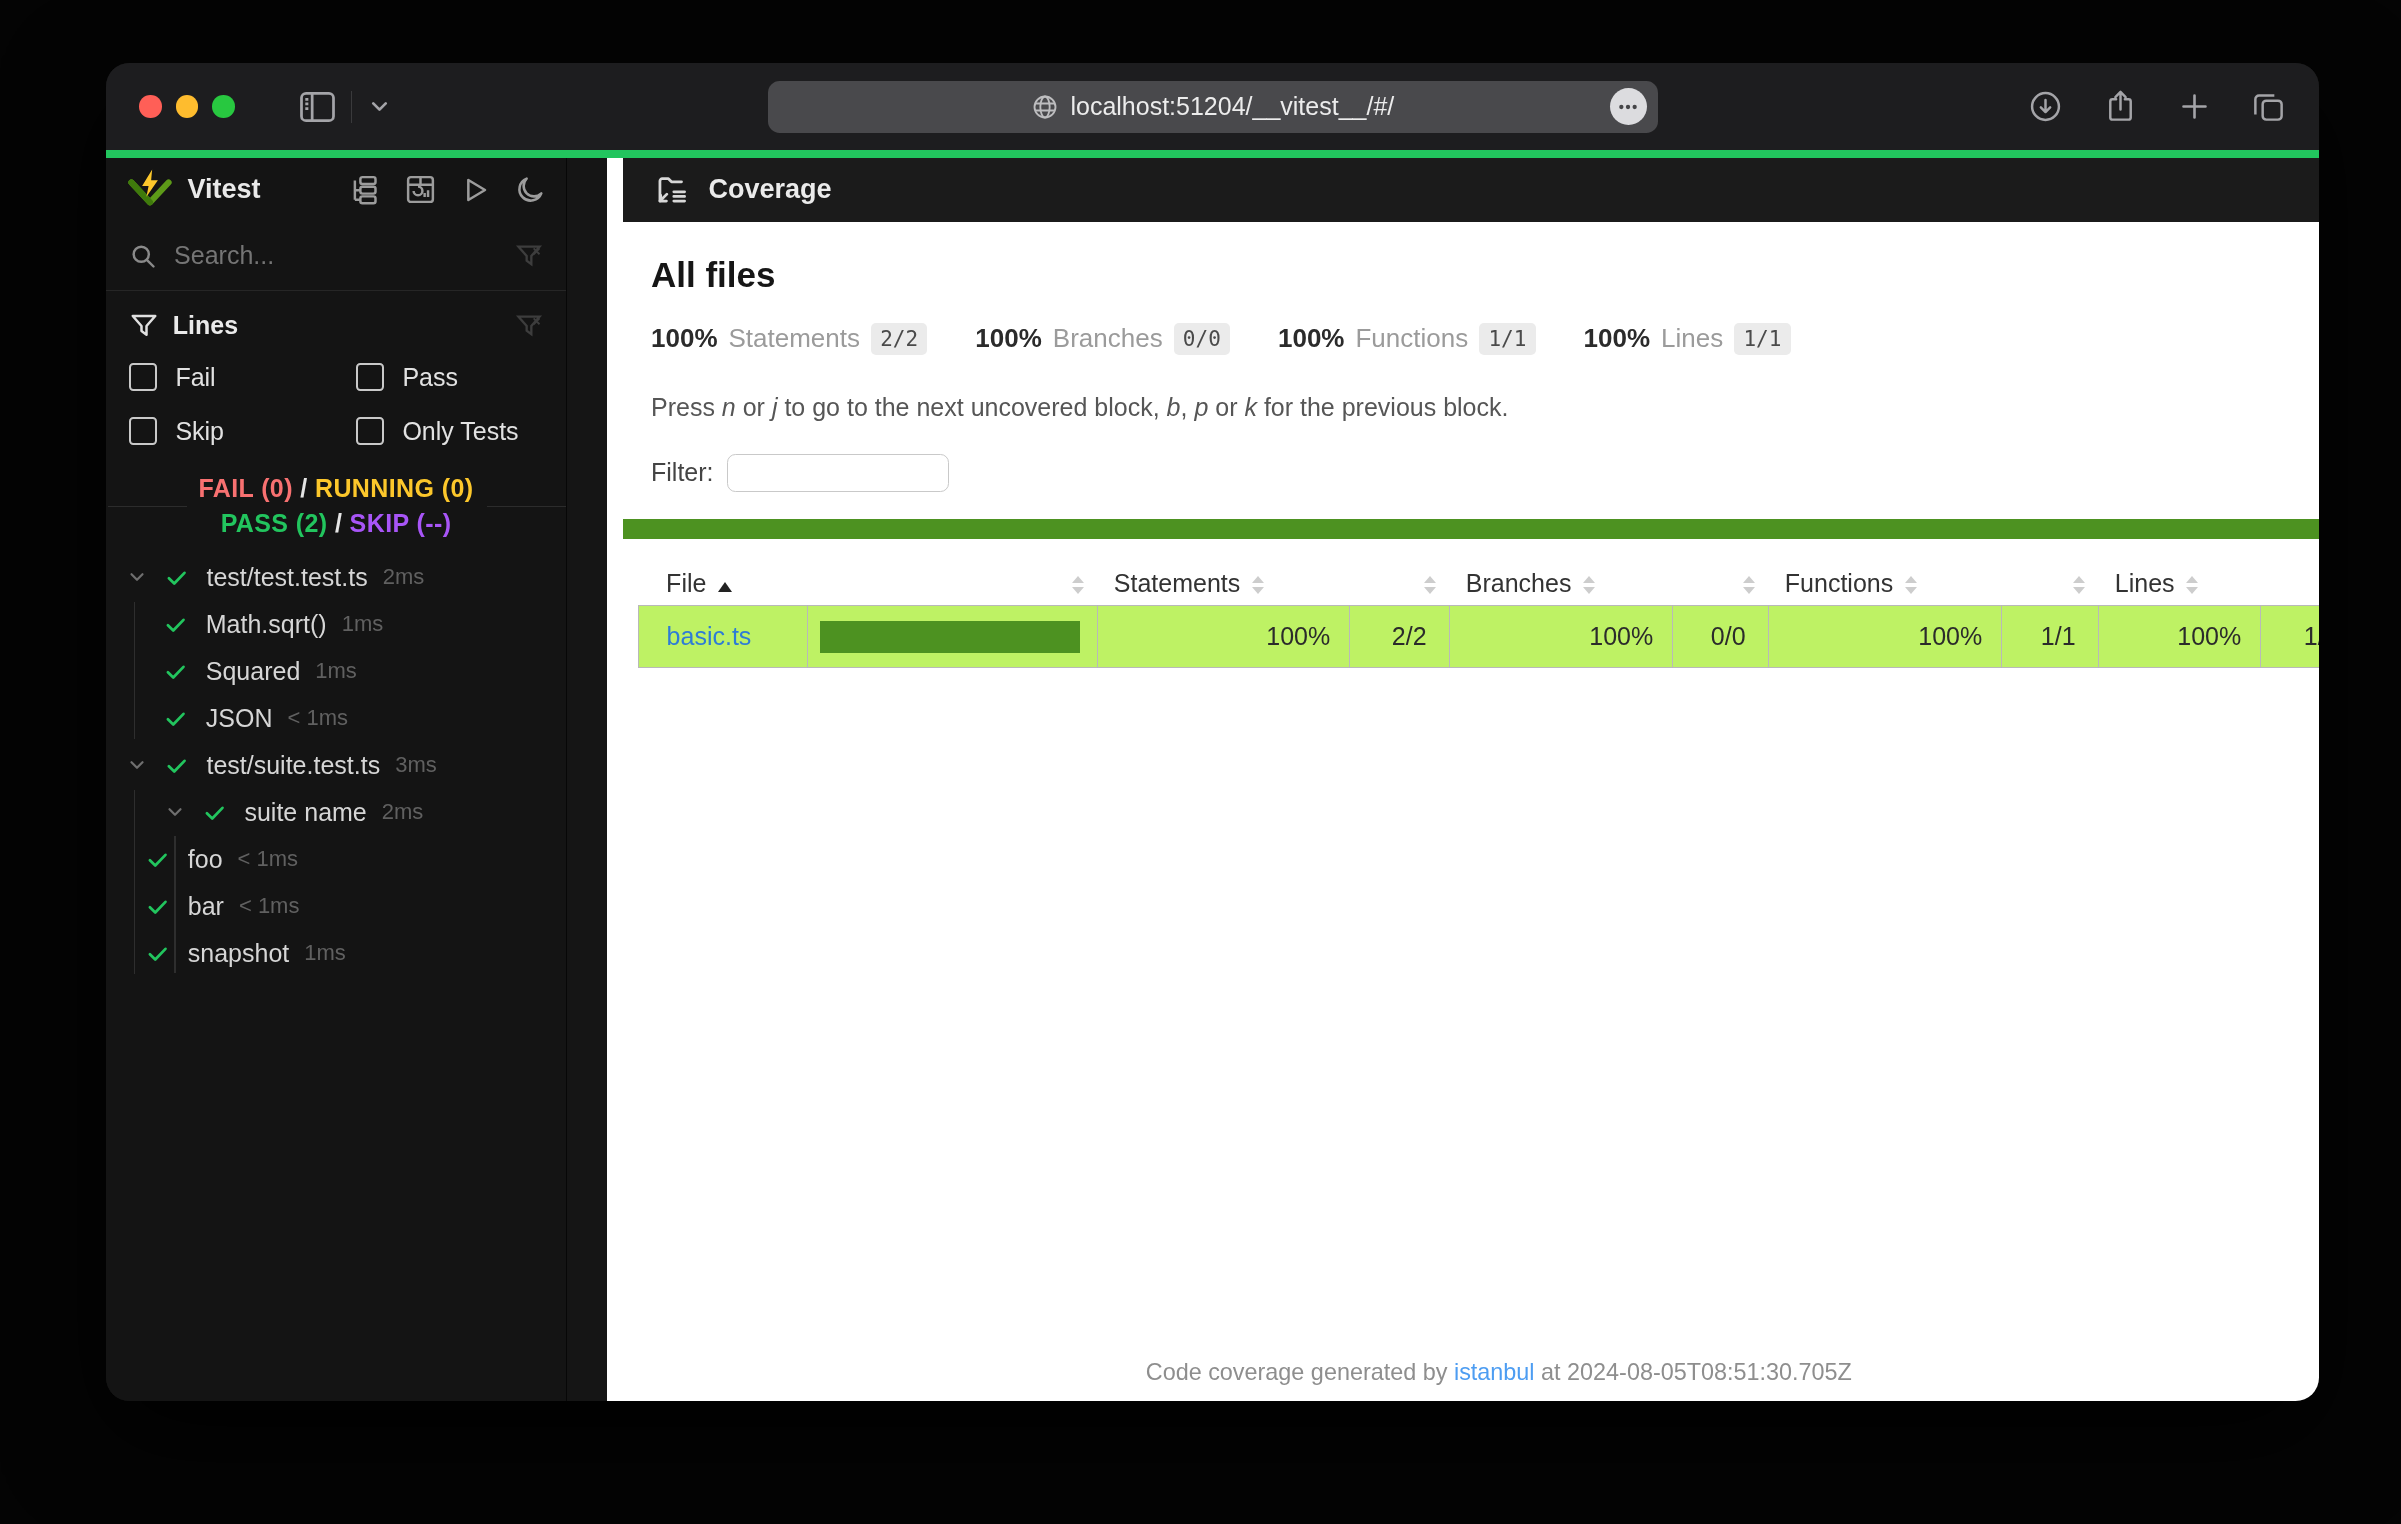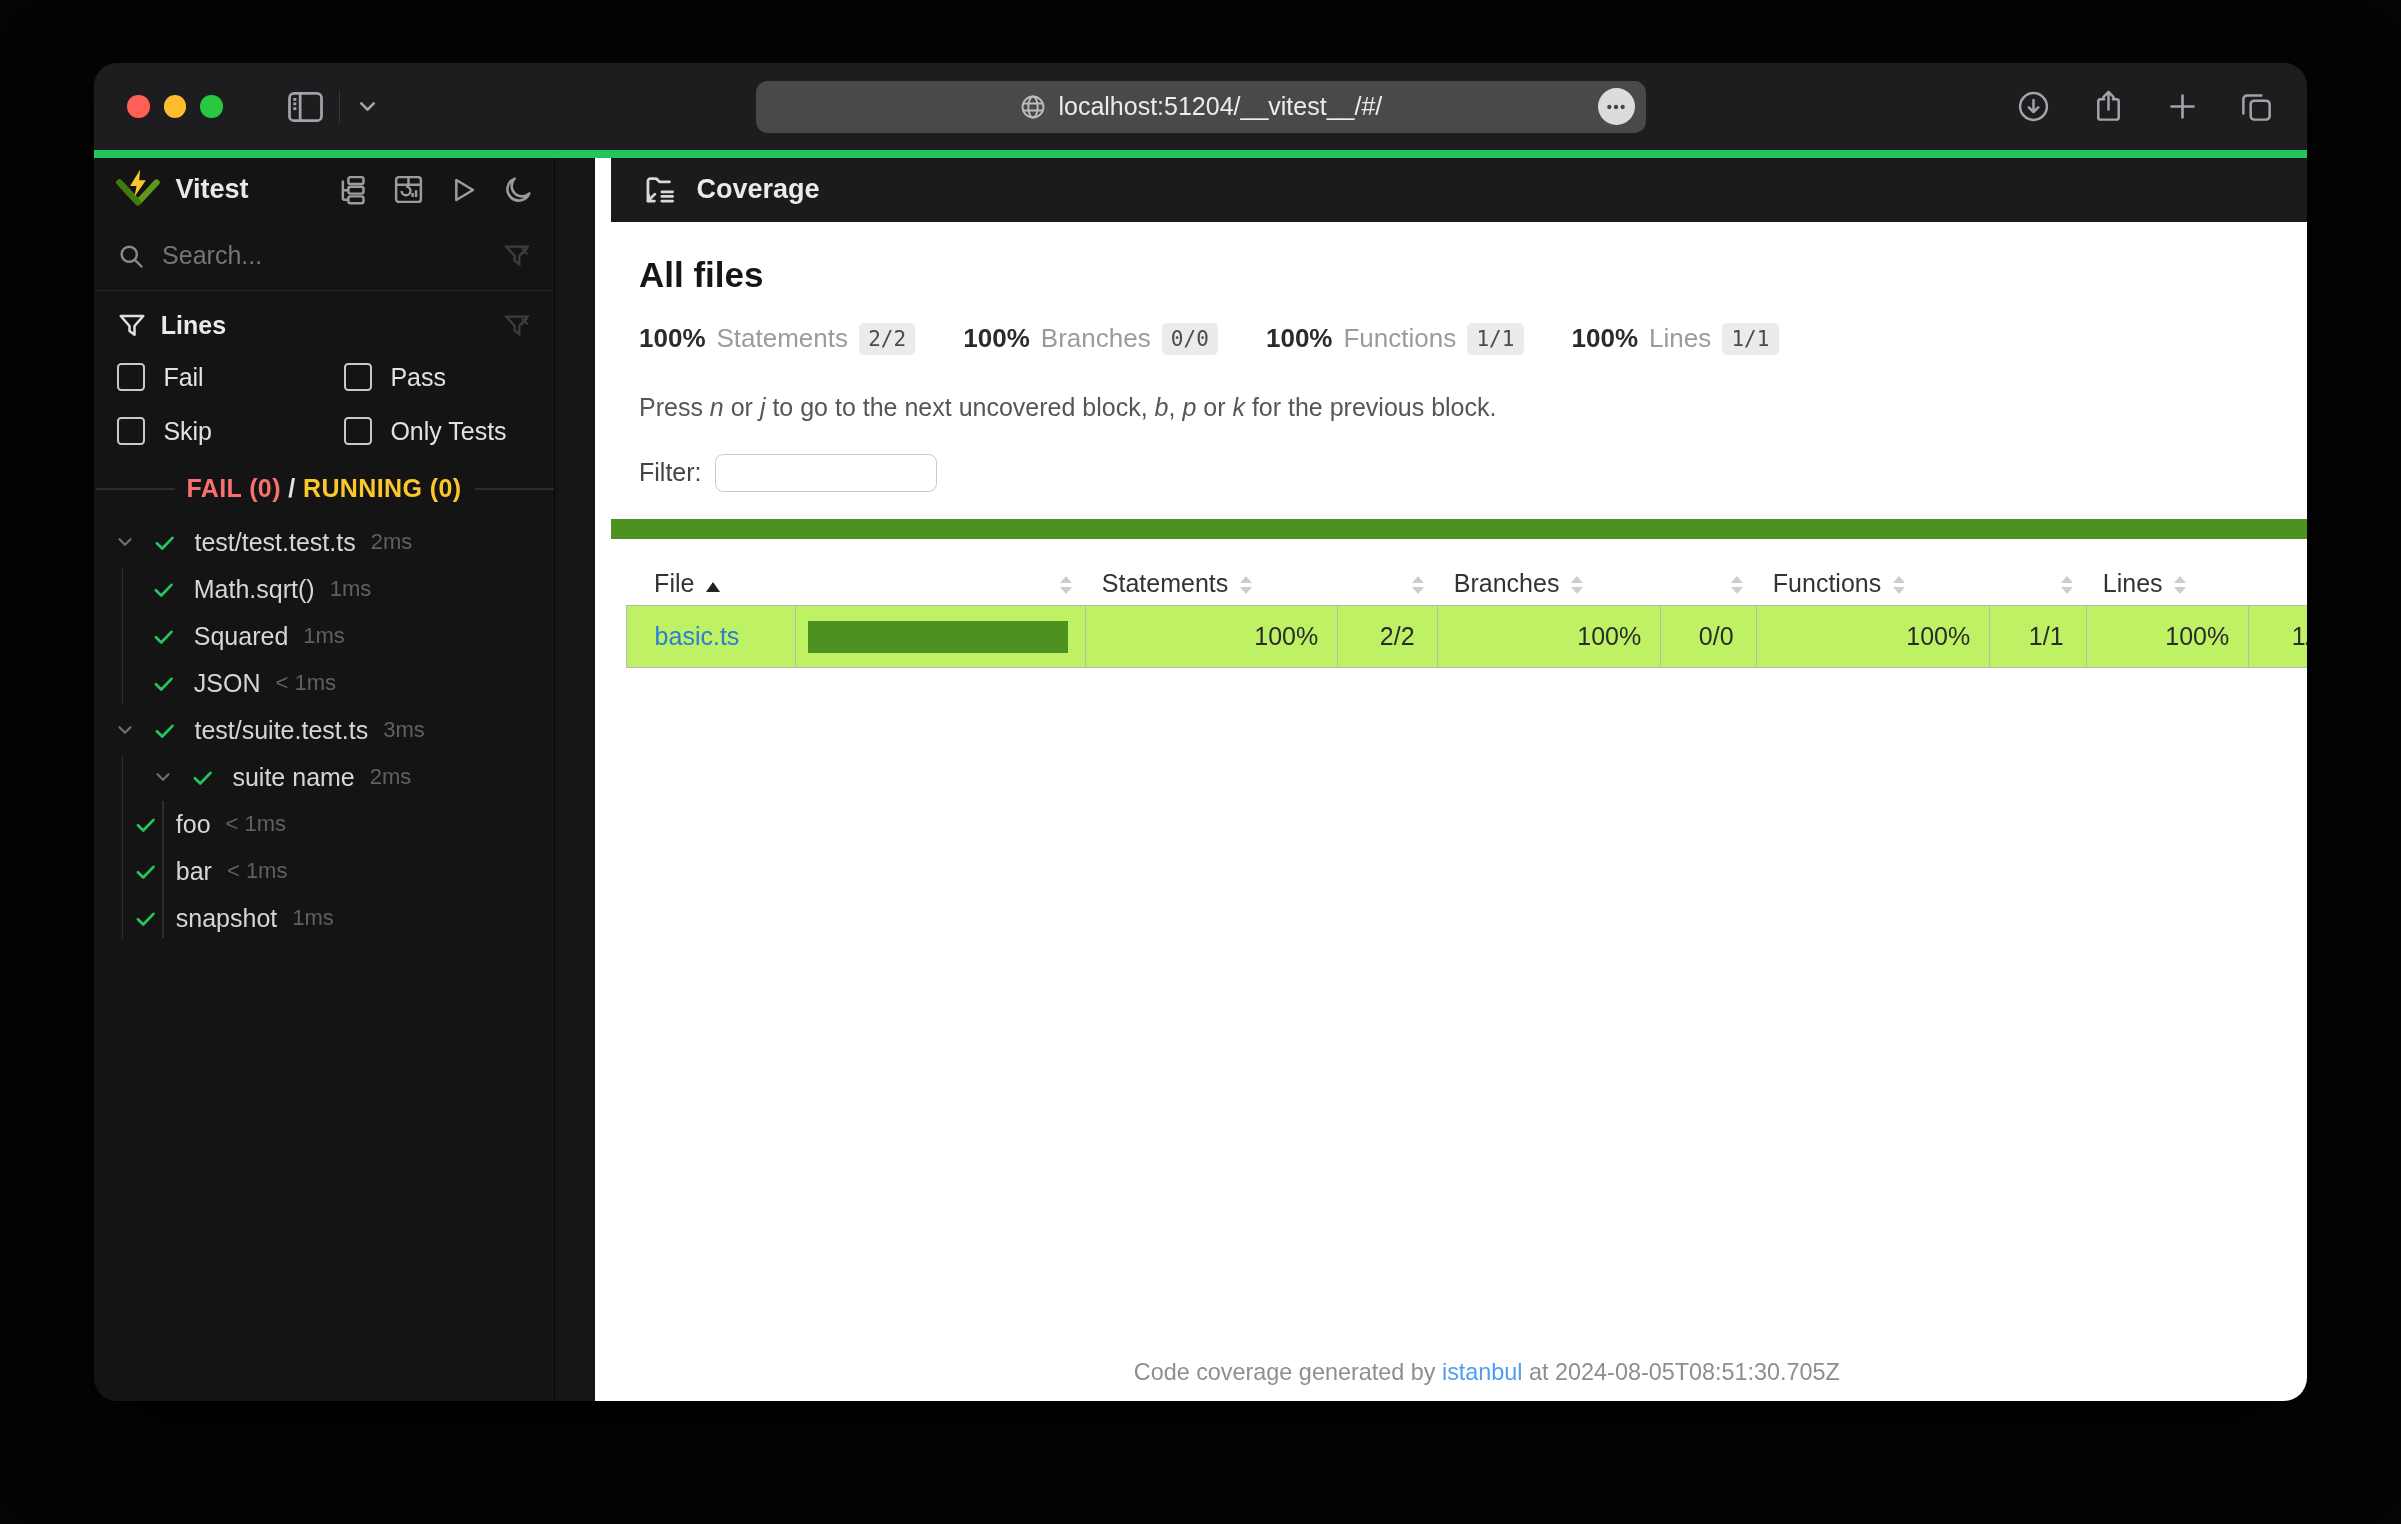--- a/index.html
+++ b/index.html
@@ -1,18 +1,18 @@
 <!DOCTYPE html>
 <html style="font-size:13.4px"><head>
 <meta charset="utf-8">
 <style>
   * { margin:0; padding:0; box-sizing:border-box; }
   html,body { width:2401px; height:1524px; background:#040404; font-family:"Liberation Sans",sans-serif; overflow:hidden; }
 
-  .window { position:absolute; left:94px; top:63px; width:2213px; height:1338px;
+  .window { position:absolute; left:106px; top:63px; width:2213px; height:1338px;
             border-radius:23.4px; overflow:hidden; background:#151515;
             box-shadow:0 33px 100px rgba(0,0,0,.9); }
 
   
   .chrome { position:relative; height:87px; background:#1d1d1f; display:flex; align-items:center; padding:0 33px; }
   .traffic { display:flex; gap:14px; }
   .light { width:22.6px; height:22.6px; border-radius:50%; }
   .light.red { background:#ff5f57; } .light.yellow { background:#febc2e; } .light.green { background:#28c840; }
   .chrome-left-icons { display:flex; align-items:center; margin-left:64px; gap:15px; }
   .chrome-sep { width:1.7px; height:32px; background:#3a3a3c; }
@@ -273,20 +273,23 @@
             <span class="cb-box"></span>
             <span>Only Tests</span>
           </label>
         </div>
       </div>
 
       <div class="status-block">
         <div>
           <span class="c-fail">FAIL (0)</span><span class="c-sep"> / </span><span class="c-running">RUNNING (0)</span>
         </div>
+        <div>
+          <span class="c-pass">PASS (2)</span><span class="c-sep"> / </span><span class="c-skip">SKIP (--)</span>
+        </div>
       </div>
 
       <div class="tree">
         <div class="guide gA"></div>
         <div class="guide gB"></div>
         <div class="guide gC"></div>
 
         <div class="trow lvl1">
           <span class="chev">
               <svg width="22" height="22" viewBox="0 0 24 24" fill="none" stroke="currentColor" stroke-width="2.4" stroke-linecap="round" stroke-linejoin="round">

